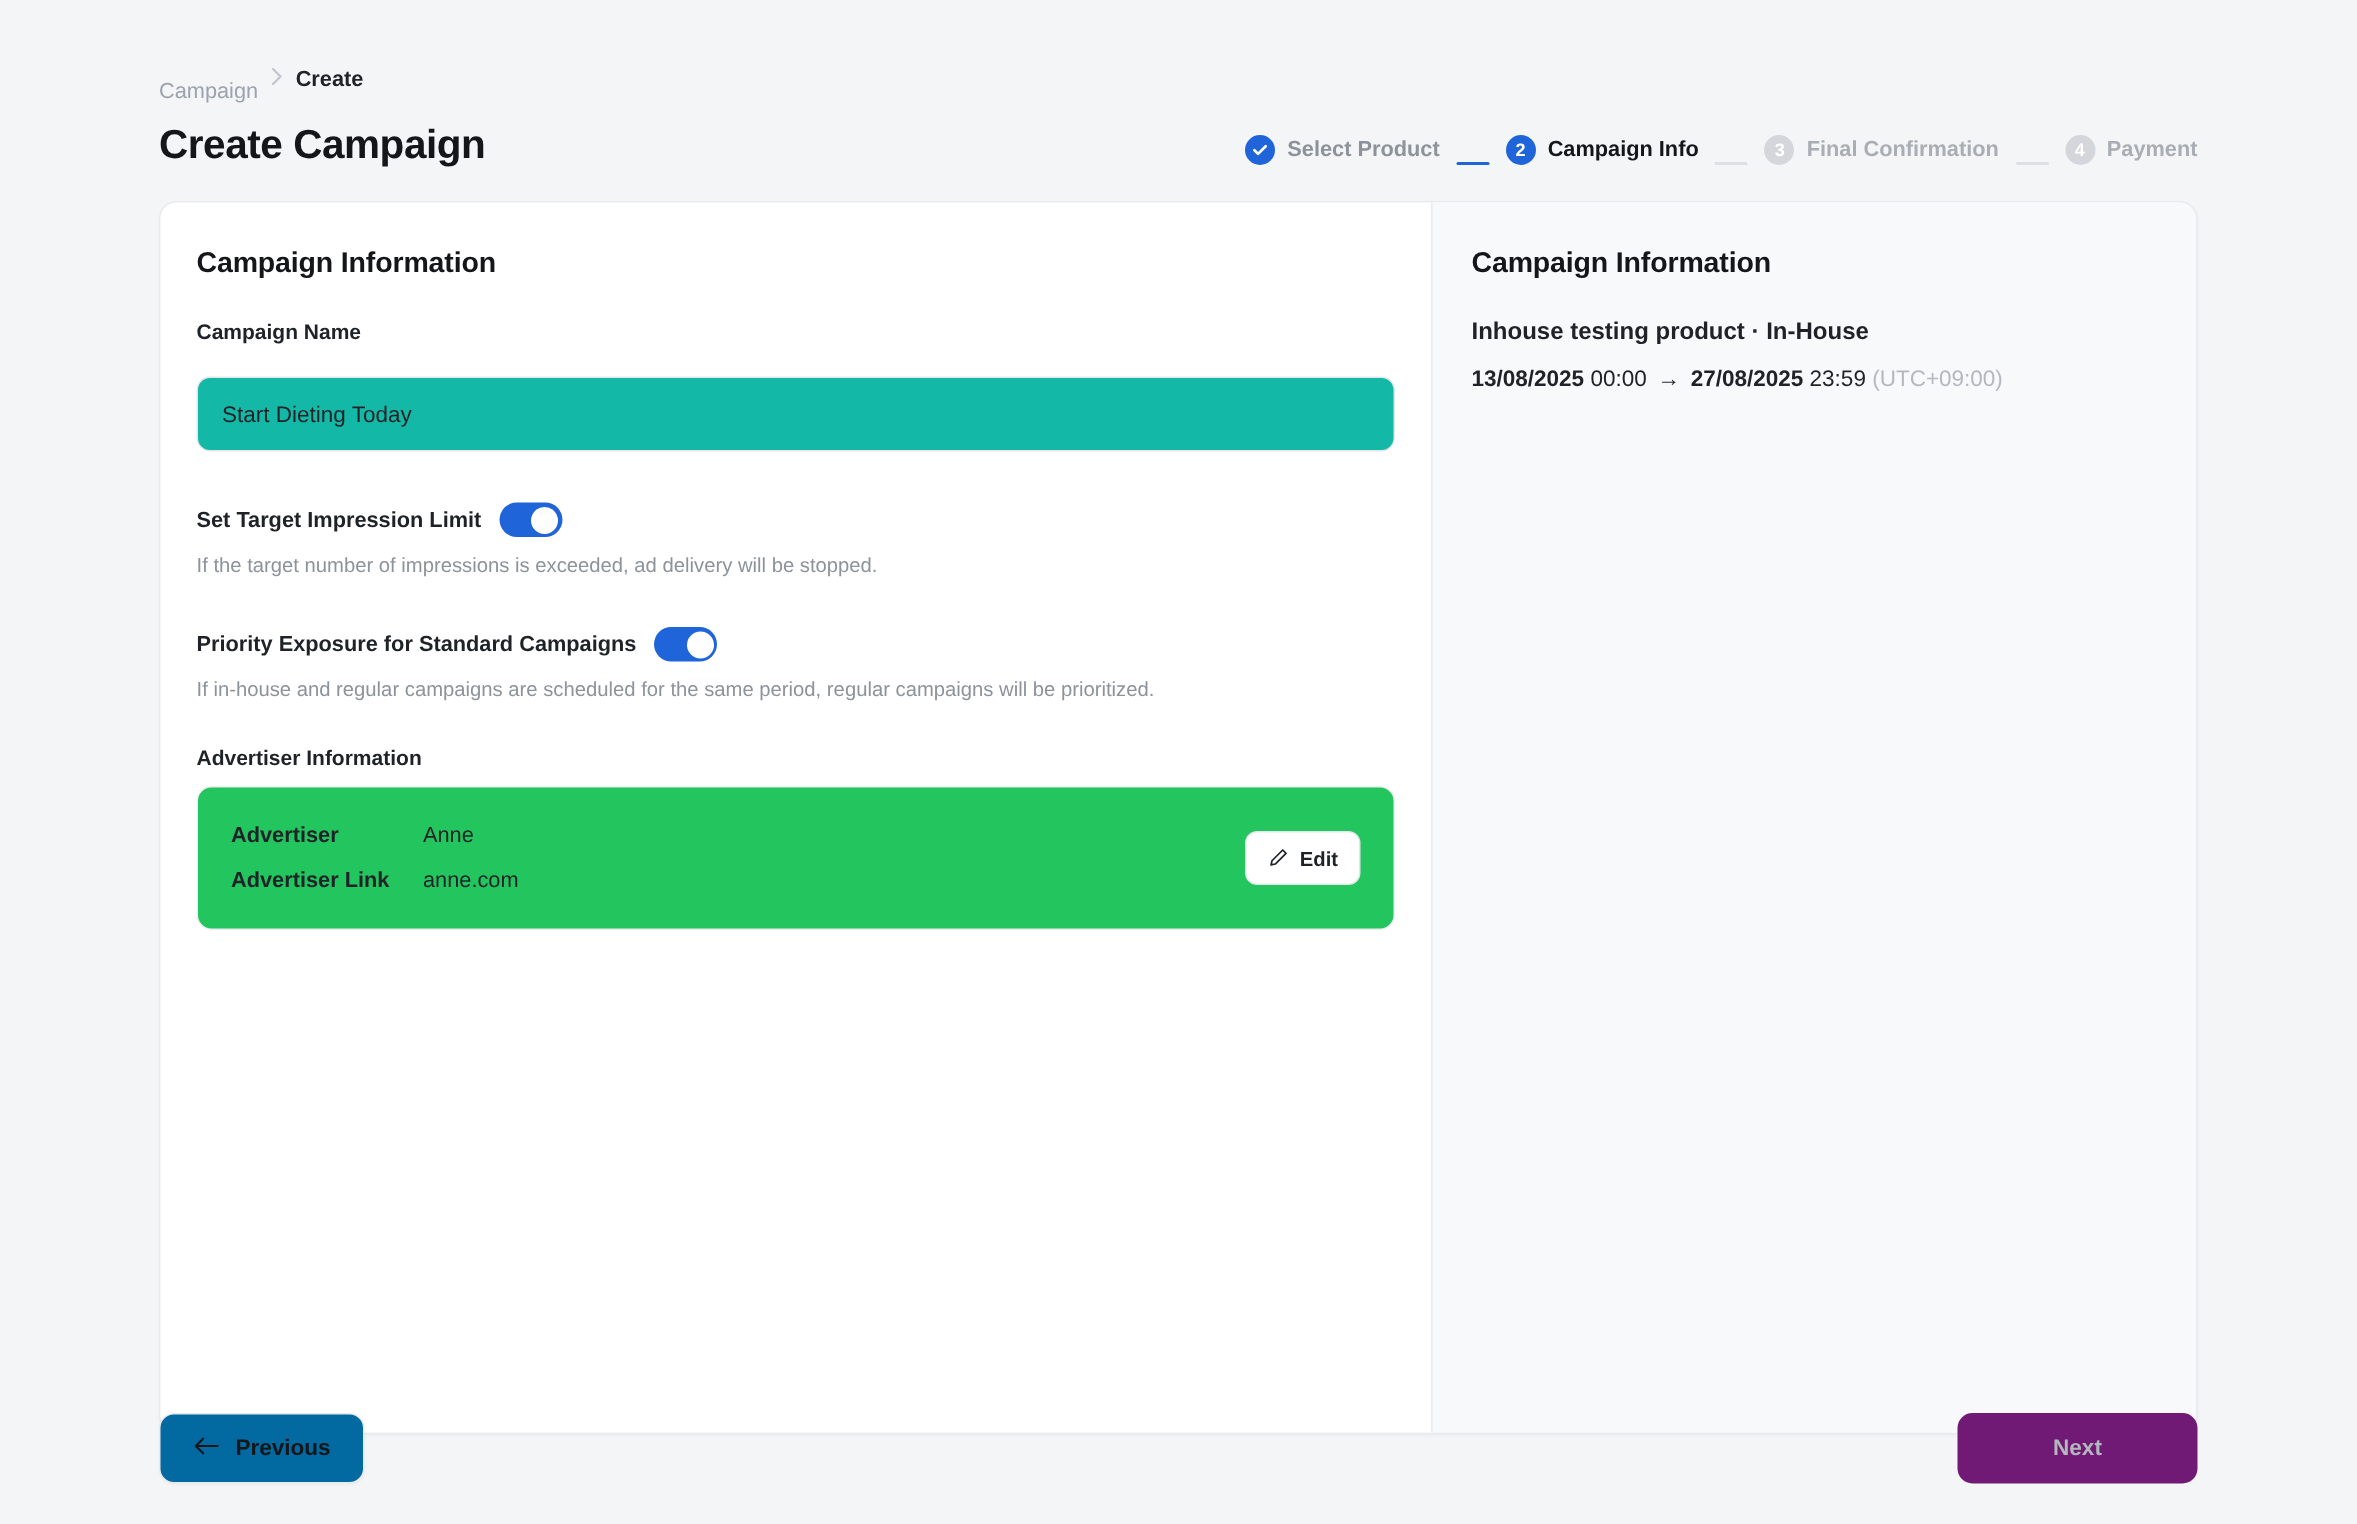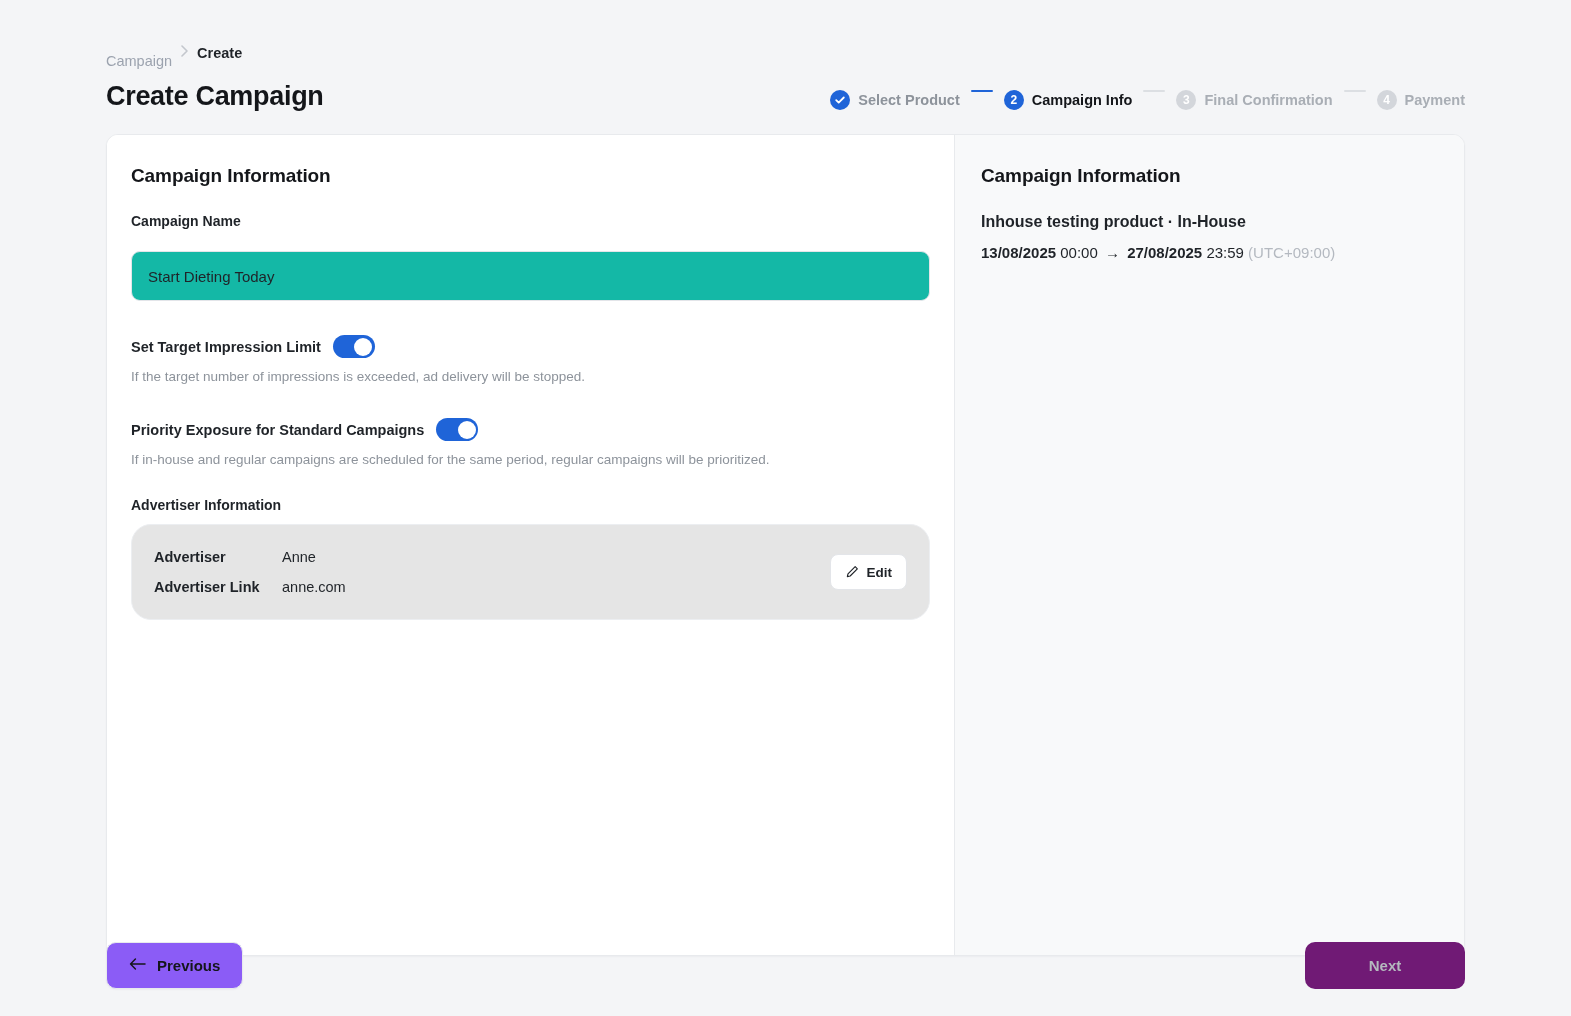--- a/index.html
+++ b/index.html
@@ -52,21 +52,21 @@
   }
   .page-title {
     font-size: 27px;
     font-weight: 700;
     letter-spacing: -0.3px;
     color: #14161a;
   }
 
   .stepper {
     display: flex;
-    align-items: flex-start;
+    align-items: flex-end;
     gap: 0;
     padding-top: 6px;
   }
   .step {
     display: flex;
     align-items: center;
     gap: 8px;
   }
   .step-bubble {
     width: 20px;
@@ -189,23 +189,23 @@
   .helper-text {
     margin-top: 11px;
     font-size: 13.5px;
     color: #8d939b;
   }
 
   
   .adv-wrap { margin-top: 30px; }
   .adv-box {
     margin-top: 11px;
-    background: #e5e5e5;
+    background: #22c55e;
     border: 1px solid #eceef1;
-    border-radius: 20px;
+    border-radius: 10px;
     padding: 20px 22px;
     display: flex;
     align-items: center;
     justify-content: space-between;
     min-height: 96px;
   }
   .adv-rows { display: flex; flex-direction: column; gap: 14px; }
   .adv-row { display: flex; align-items: center; }
   .adv-key {
     width: 128px;
@@ -262,21 +262,21 @@
     display: flex;
     align-items: center;
     justify-content: space-between;
   }
   .prev-btn {
     display: inline-flex;
     align-items: center;
     gap: 11px;
     height: 47px;
     padding: 0 22px;
-    background: #8b5cf6;
+    background: #0369a1;
     border: 1px solid #e8eaed;
     border-radius: 10px;
     box-shadow: 0 1px 2px rgba(16,24,40,0.04);
     font-family: inherit;
     font-size: 15px;
     font-weight: 700;
     color: #14161a;
     cursor: pointer;
   }
   .next-btn {

